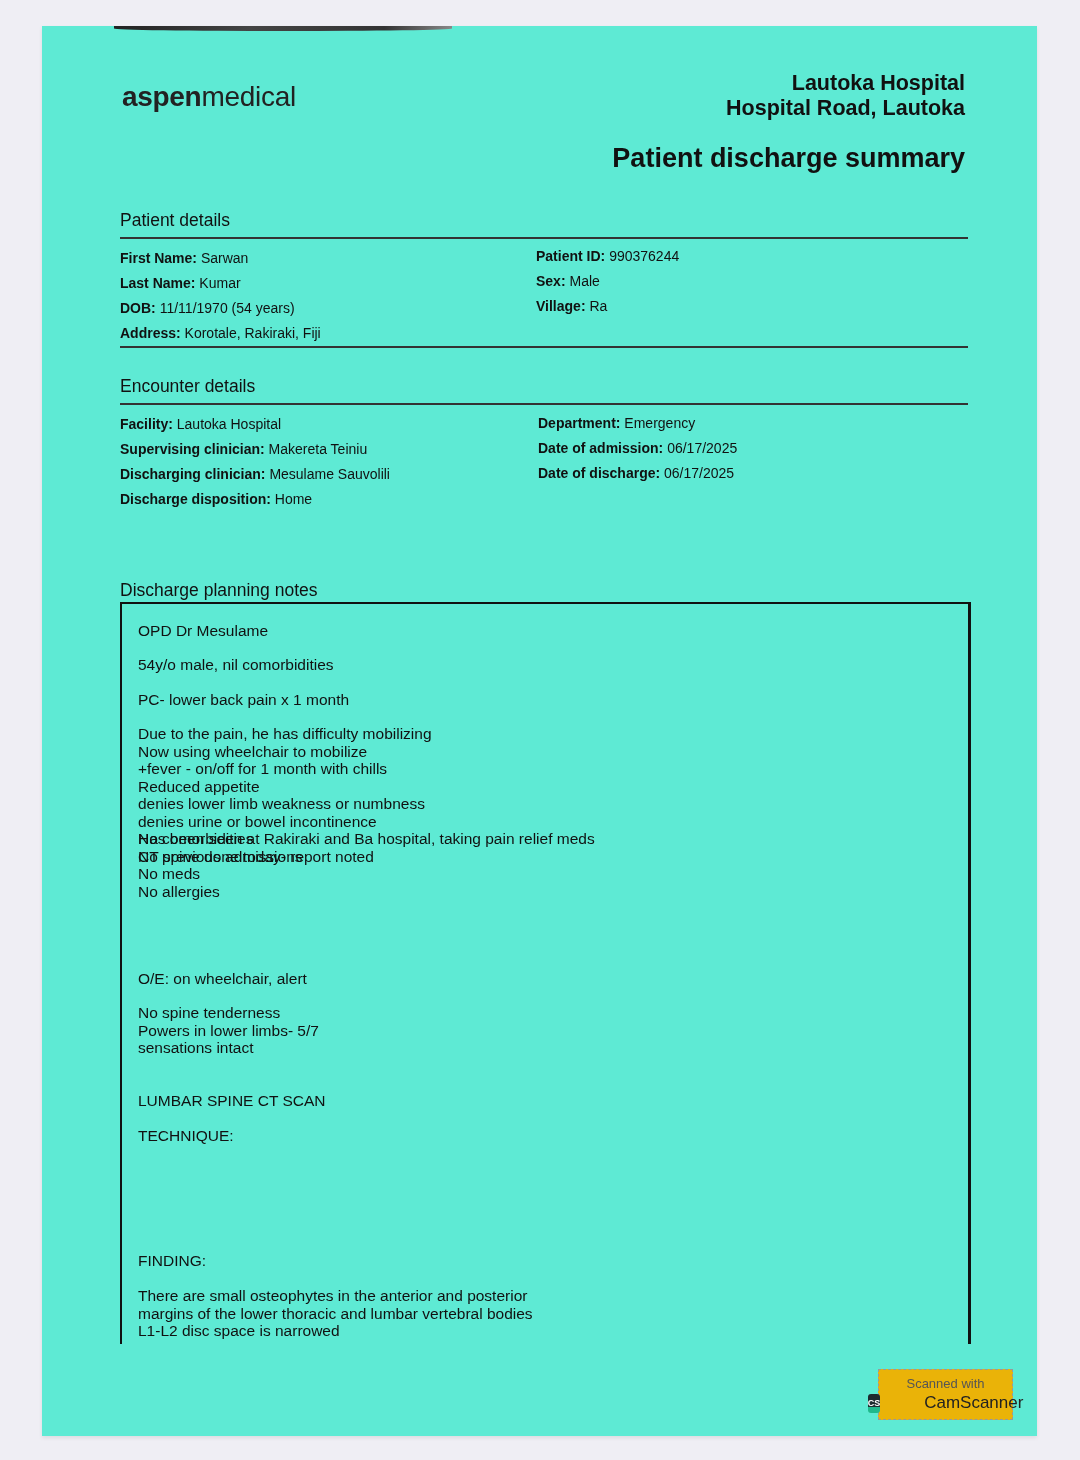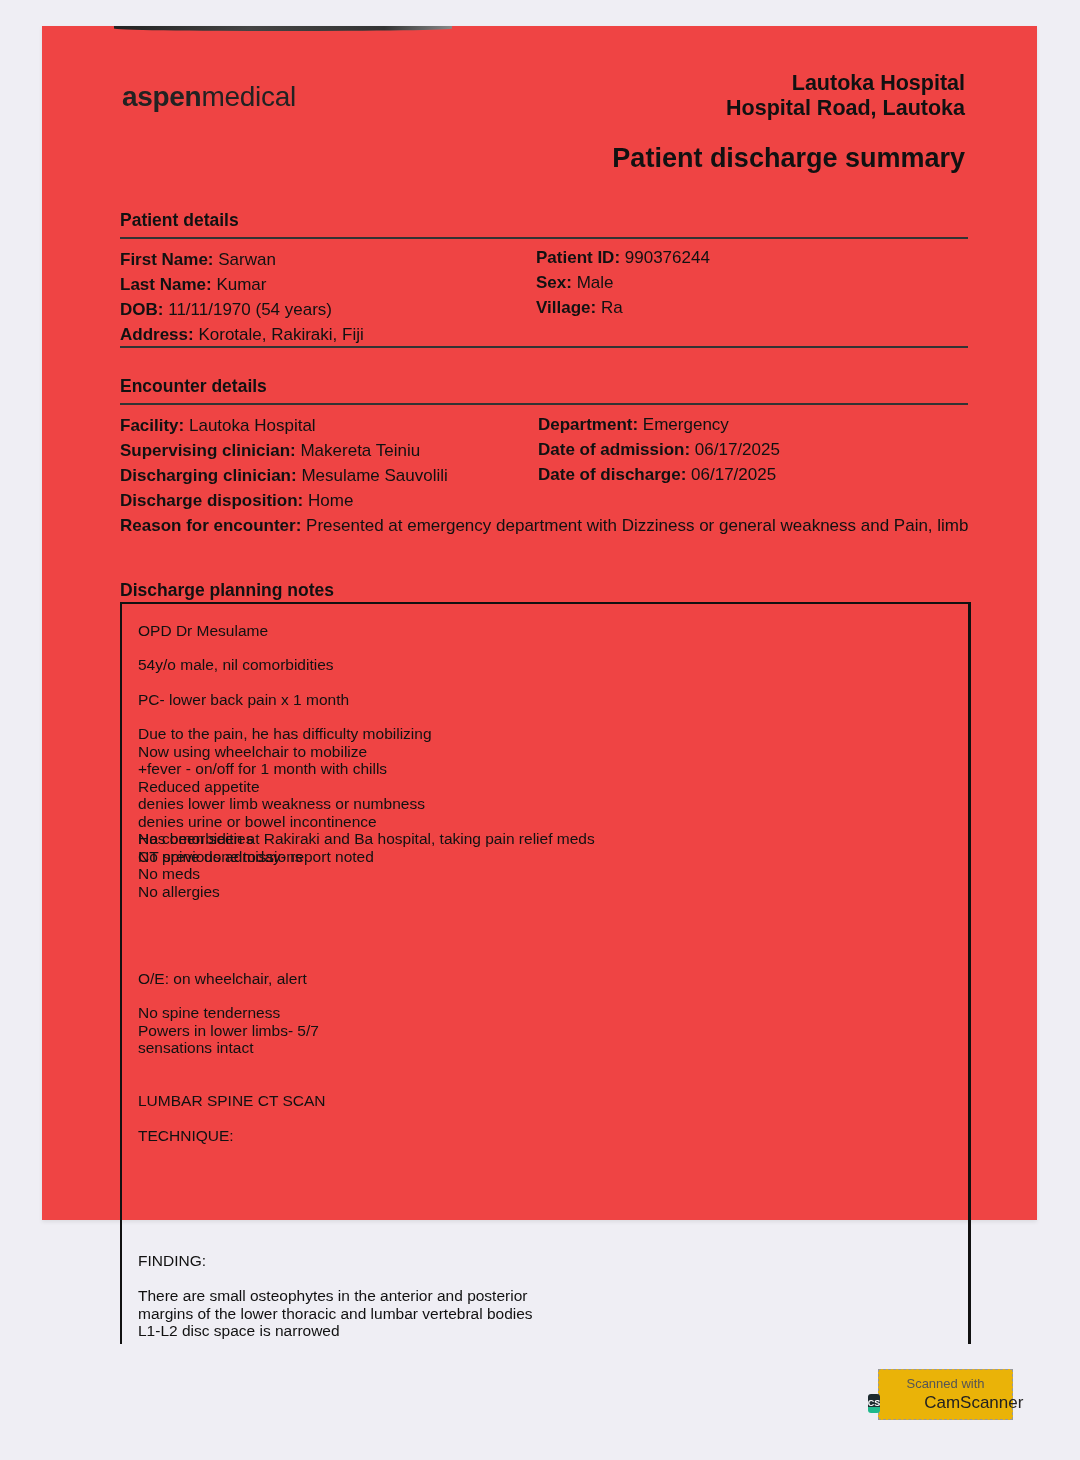--- a/index.html
+++ b/index.html
@@ -1,36 +1,36 @@
 <!DOCTYPE html>
 <html><head>
 <meta charset="utf-8">
 <style>
   html, body { margin:0; padding:0; }
   body {
     width:1080px; height:1460px; background:#efeef4; position:relative; overflow:hidden;
     font-family:"Liberation Sans", sans-serif; color:#111;
   }
   .page {
-    position:absolute; left:42px; top:26px; width:995px; height:1194px; background:#ef4444;
+    position:absolute; left:42px; top:26px; width:995px; height:1410px; background:#5eead4;
     box-shadow:0 2px 4px rgba(0,0,0,0.08);
   }
   .scan-smudge {
     position:absolute; left:72px; top:0; width:338px; height:5px;
     background:linear-gradient(to right,#222,#444 40%,#333 80%,#888);
     border-radius:0 0 50% 50%;
   }
   .logo { position:absolute; left:80px; top:55px; font-size:28px; letter-spacing:-0.3px; color:#222; }
   .logo b { font-weight:bold; }
   .logo span { font-weight:normal; }
   .hosp { position:absolute; right:72px; top:45px; text-align:right; font-weight:bold; font-size:21.5px; line-height:25px; color:#111; }
   .title { position:absolute; right:72px; top:117px; font-weight:bold; font-size:27px; color:#111; }
-  .section-title { position:absolute; left:78px; font-weight:bold; font-size:17.5px; }
+  .section-title { position:absolute; left:78px; font-weight:normal; font-size:17.5px; }
   .rule { position:absolute; left:78px; width:848px; height:2px; background:#333; }
-  .field { position:absolute; font-size:17px; white-space:nowrap; }
+  .field { position:absolute; font-size:14px; white-space:nowrap; }
   .field .lbl { font-weight:bold; }
   .notes-box {
     position:absolute; left:78px; top:576px; width:846px; height:740px;
     border-left:2px solid #111; border-top:2px solid #111; border-right:3px solid #111;
   }
   .notes { position:absolute; left:96px; font-size:15.5px; line-height:17.5px; color:#111; white-space:pre; }
   .cs-badge {
     position:absolute; left:878px; top:1369px; width:133px; height:49px;
     border:1px dashed #999; background:#eab308; text-align:center;
   }
@@ -70,21 +70,20 @@
 
   <div class="rule" style="top:320px"></div>
 
   <div class="section-title" style="top:350px">Encounter details</div>
   <div class="rule" style="top:377px"></div>
 
   <div class="field" style="left:78px;top:390px"><span class="lbl">Facility:</span> <span>Lautoka Hospital</span></div>
   <div class="field" style="left:78px;top:415px"><span class="lbl">Supervising clinician:</span> <span>Makereta Teiniu</span></div>
   <div class="field" style="left:78px;top:440px"><span class="lbl">Discharging clinician:</span> <span>Mesulame Sauvolili</span></div>
   <div class="field" style="left:78px;top:465px"><span class="lbl">Discharge disposition:</span> <span>Home</span></div>
-  <div class="field" style="left:78px;top:490px"><span class="lbl">Reason for encounter:</span> <span>Presented at emergency department with Dizziness or general weakness and Pain, limb</span></div>
 
   <div class="field" style="left:496px;top:389px"><span class="lbl">Department:</span> <span>Emergency</span></div>
   <div class="field" style="left:496px;top:414px"><span class="lbl">Date of admission:</span> <span>06/17/2025</span></div>
   <div class="field" style="left:496px;top:439px"><span class="lbl">Date of discharge:</span> <span>06/17/2025</span></div>
 
   <div class="section-title" style="top:554px">Discharge planning notes</div>
   <div class="notes-box"></div>
 
   <div class="notes" style="top:596px">OPD Dr Mesulame</div>
   <div class="notes" style="top:630px">54y/o male, nil comorbidities</div>

